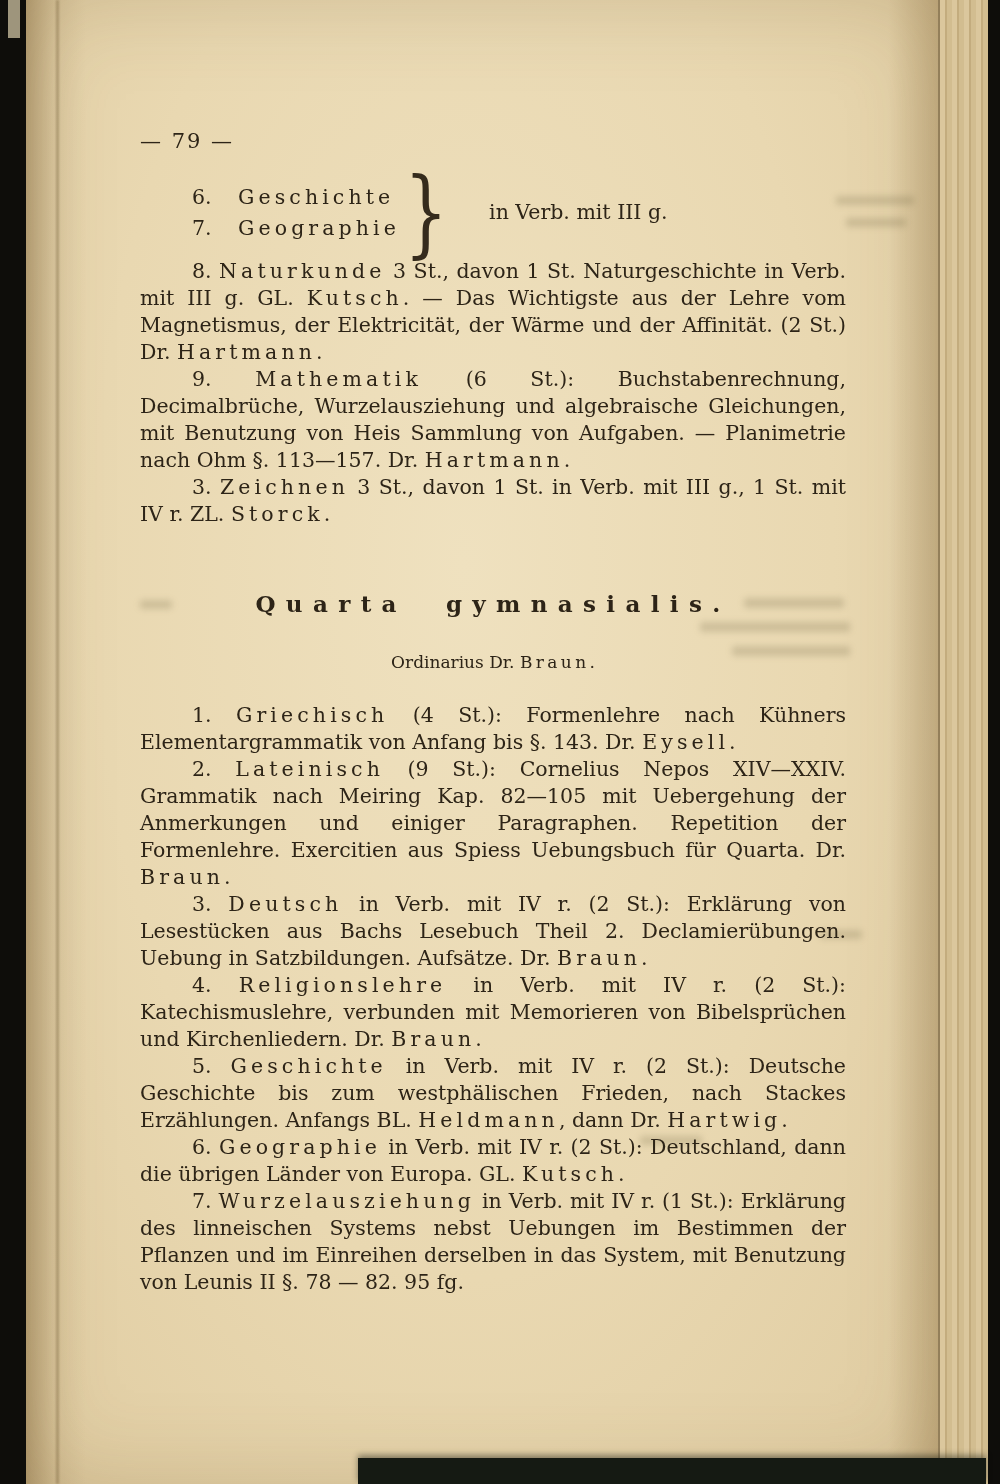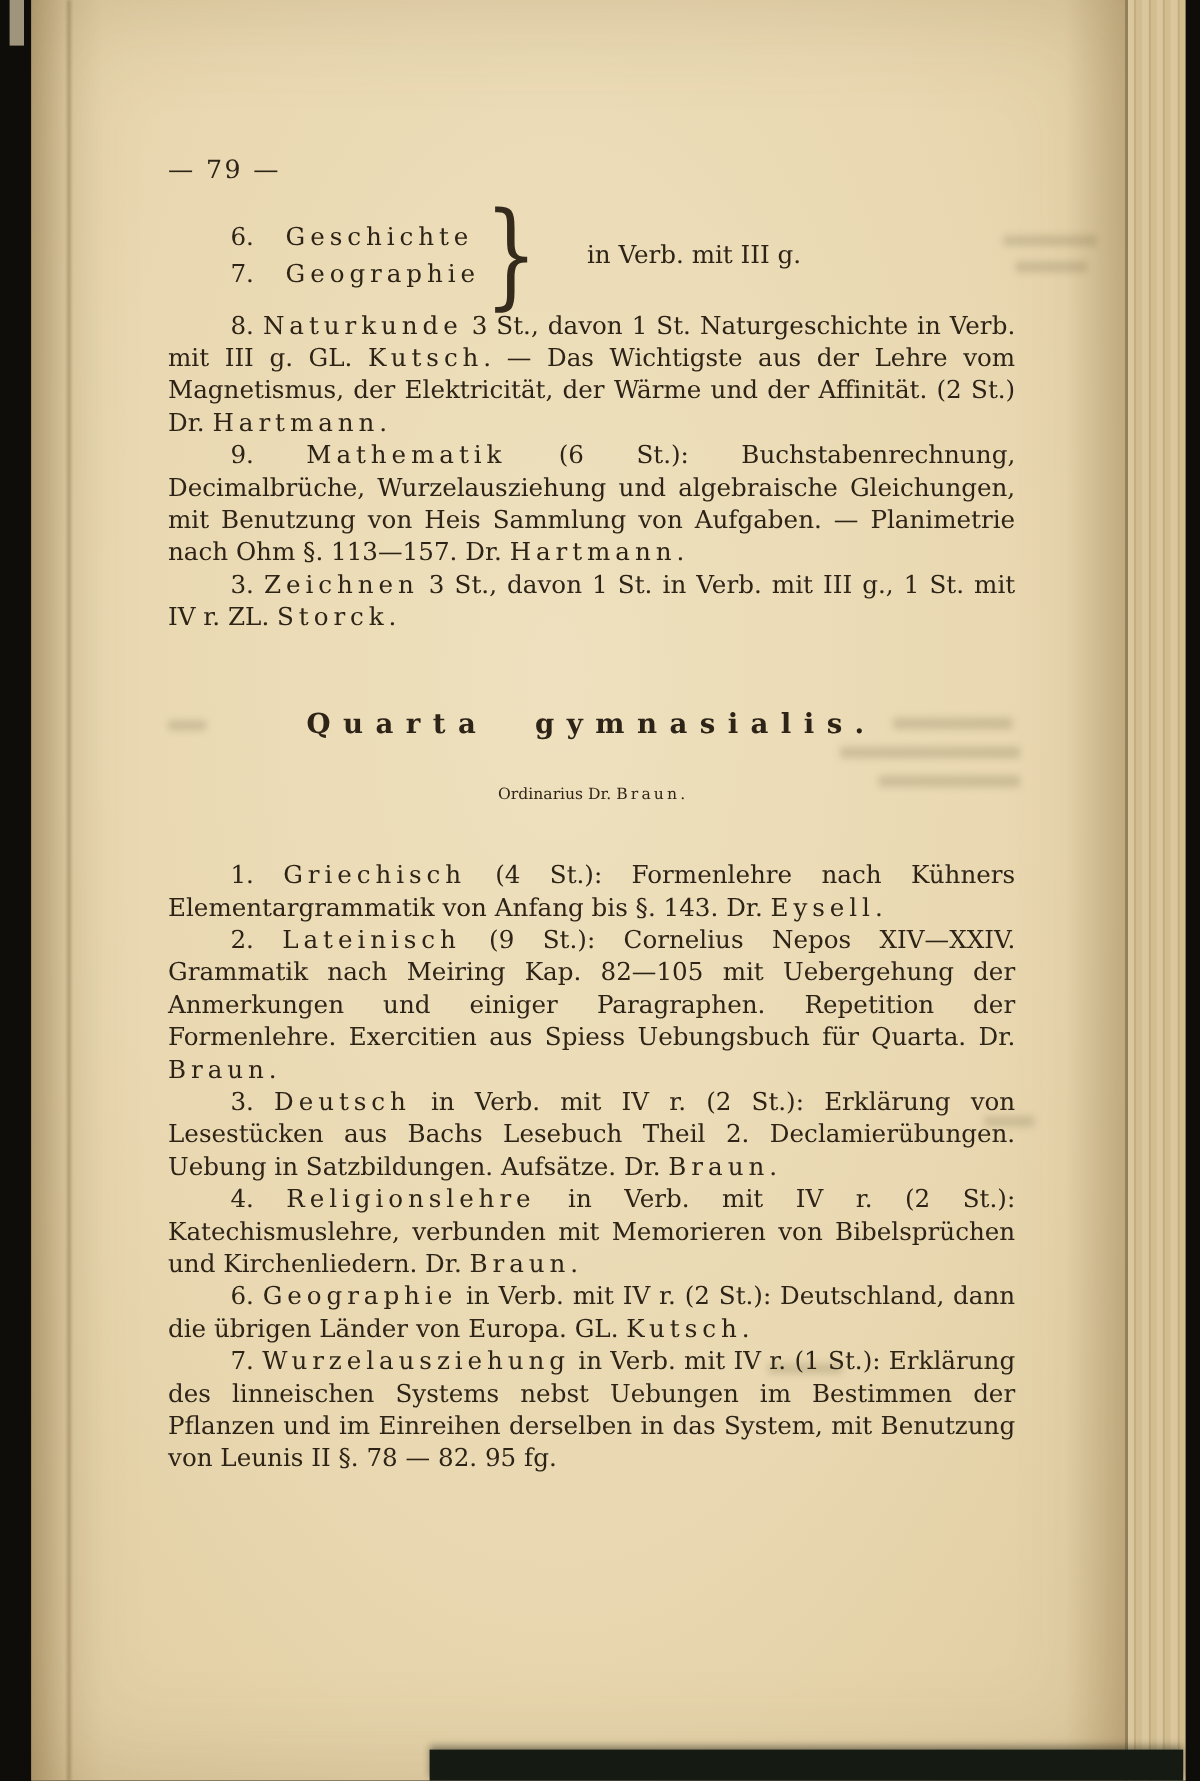--- a/index.html
+++ b/index.html
@@ -76,22 +76,22 @@
     hyphens: none;
   }
   .sp { letter-spacing: 0.2em; }
 
   .heading {
     text-align: center; font-weight: bold; font-size: 23px;
     letter-spacing: 0.45em; word-spacing: 0.9em;
     margin: 62px 0 16px 0; text-indent: 0;
   }
   .subheading {
-    text-align: center; font-size: 13px;
-    margin: 32px 0 40px 0;
+    text-align: center; font-size: 17px;
+    margin: 32px 0 26px 0;
   }
 </style>
 </head>
 <body>
 
 <div class="paper"></div>
 <div class="binding-crease"></div>
 <div class="cover-sliver"></div>
 <div class="page-edges"></div>
 <div class="bottom-dark"></div>
@@ -126,17 +126,18 @@
 
   <h2 class="heading">Quarta gymnasialis.</h2>
 
   <p class="subheading" id="subheading"><span>Ordinarius Dr. </span><span class="sp">Braun</span><span>.</span></p>
 
   <div id="quarta-paragraphs">
       <p class="para"><span>1. </span><span class="sp">Griechisch</span><span> (4 St.): Formenlehre nach Kühners Elementargrammatik von Anfang bis §. 143.  Dr. </span><span class="sp">Eysell</span><span>.</span></p>
       <p class="para"><span>2. </span><span class="sp">Lateinisch</span><span> (9 St.): Cornelius Nepos XIV—XXIV. Grammatik nach Meiring Kap. 82—105 mit Uebergehung der Anmerkungen und einiger Paragraphen.  Repetition der Formenlehre.  Exercitien aus Spiess Uebungsbuch für Quarta.  Dr. </span><span class="sp">Braun</span><span>.</span></p>
       <p class="para"><span>3. </span><span class="sp">Deutsch</span><span> in Verb. mit IV r. (2 St.): Erklärung von Lesestücken aus Bachs Lesebuch Theil 2. Declamierübungen. Uebung in Satzbildungen. Aufsätze. Dr. </span><span class="sp">Braun</span><span>.</span></p>
       <p class="para"><span>4. </span><span class="sp">Religionslehre</span><span> in Verb. mit IV r. (2 St.): Katechismuslehre, verbunden mit Memorieren von Bibelsprüchen und Kirchenliedern.  Dr. </span><span class="sp">Braun</span><span>.</span></p>
+      <p class="para"><span>5. </span><span class="sp">Geschichte</span><span> in Verb. mit IV r. (2 St.): Deutsche Geschichte bis zum westphälischen Frieden, nach Stackes Erzählungen.  Anfangs BL. </span><span class="sp">Heldmann</span><span>, dann Dr. </span><span class="sp">Hartwig</span><span>.</span></p>
       <p class="para"><span>6. </span><span class="sp">Geographie</span><span> in Verb. mit IV r. (2 St.): Deutschland, dann die übrigen Länder von Europa.  GL. </span><span class="sp">Kutsch</span><span>.</span></p>
       <p class="para"><span>7. </span><span class="sp">Wurzelausziehung</span><span> in Verb. mit IV r. (1 St.): Erklärung des linneischen Systems nebst Uebungen im Bestimmen der Pflanzen und im Einreihen derselben in das System, mit Benutzung von Leunis II §. 78 — 82. 95 fg.</span></p>
     </div>
 
 </div>
 
 </body></html>

